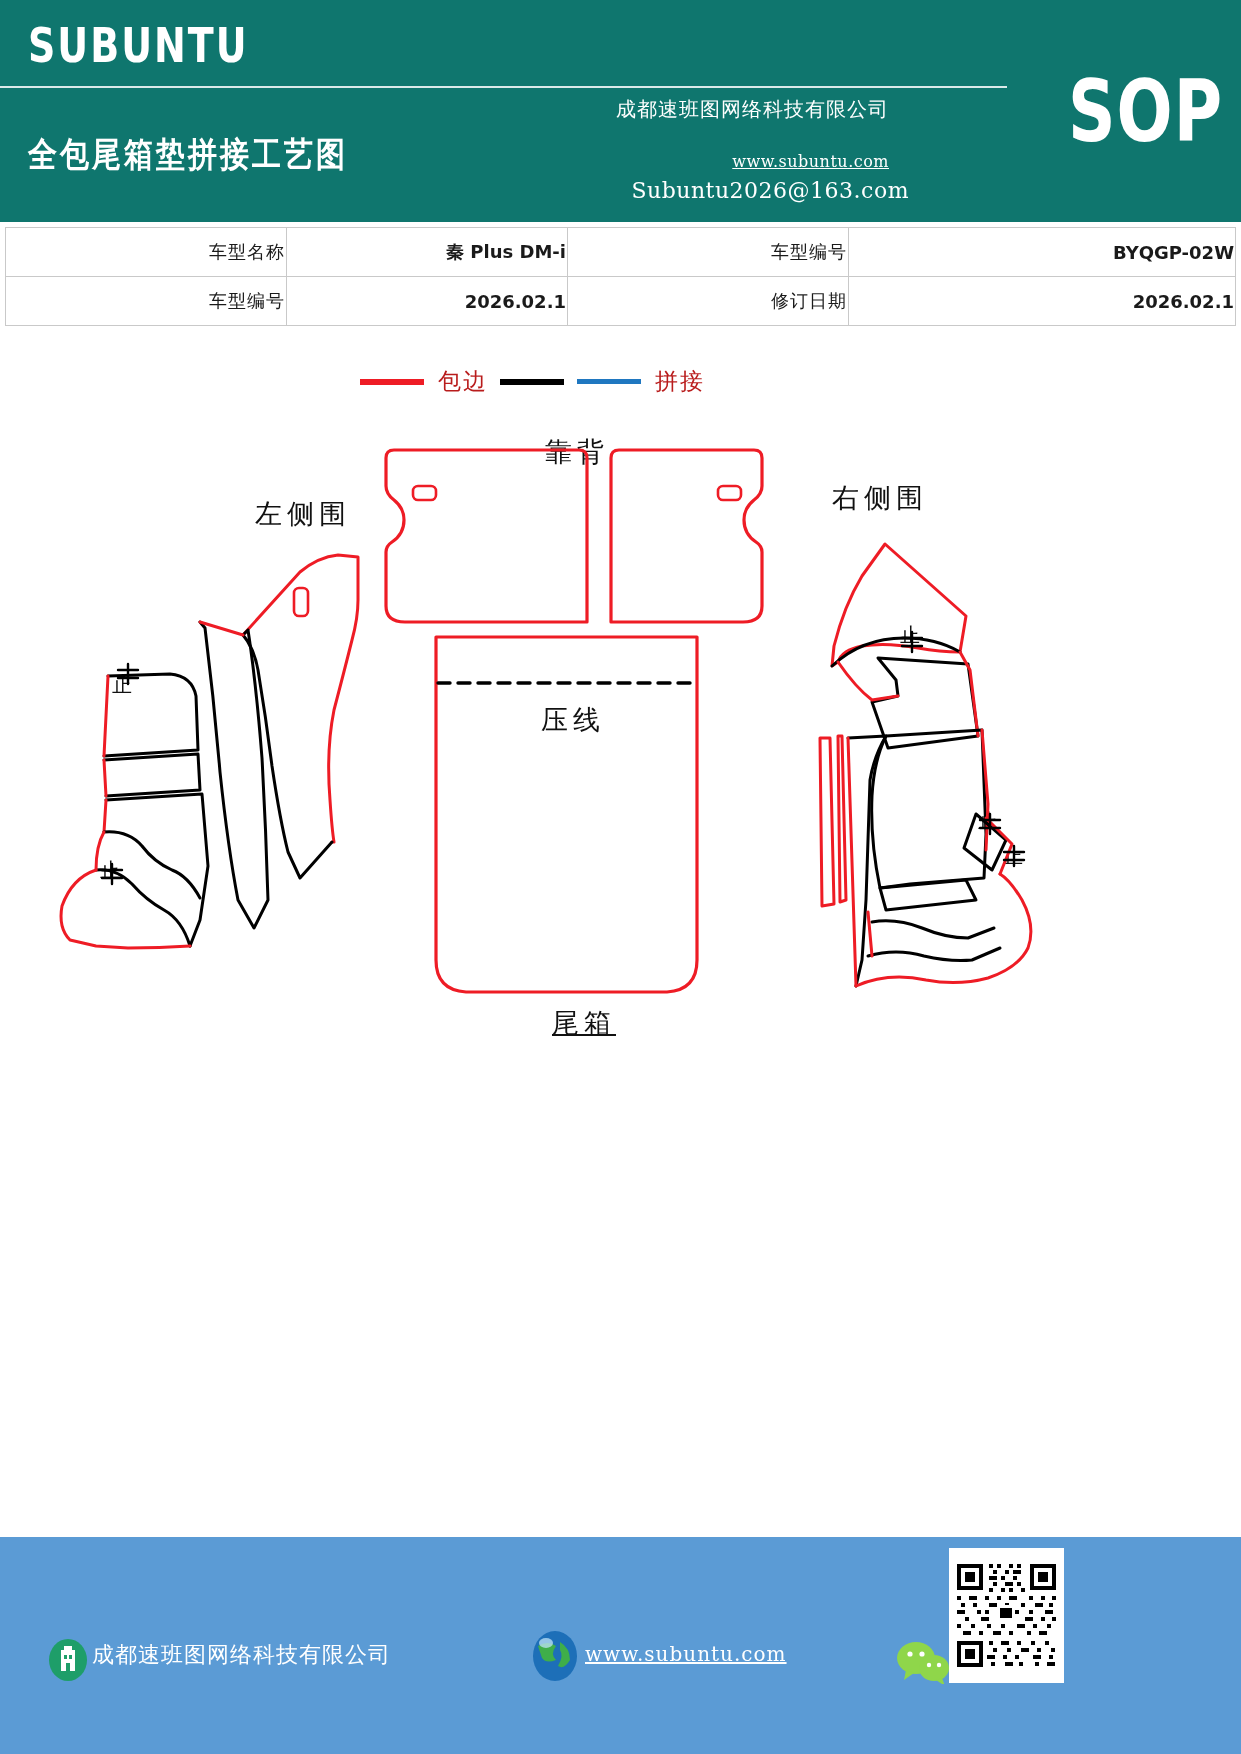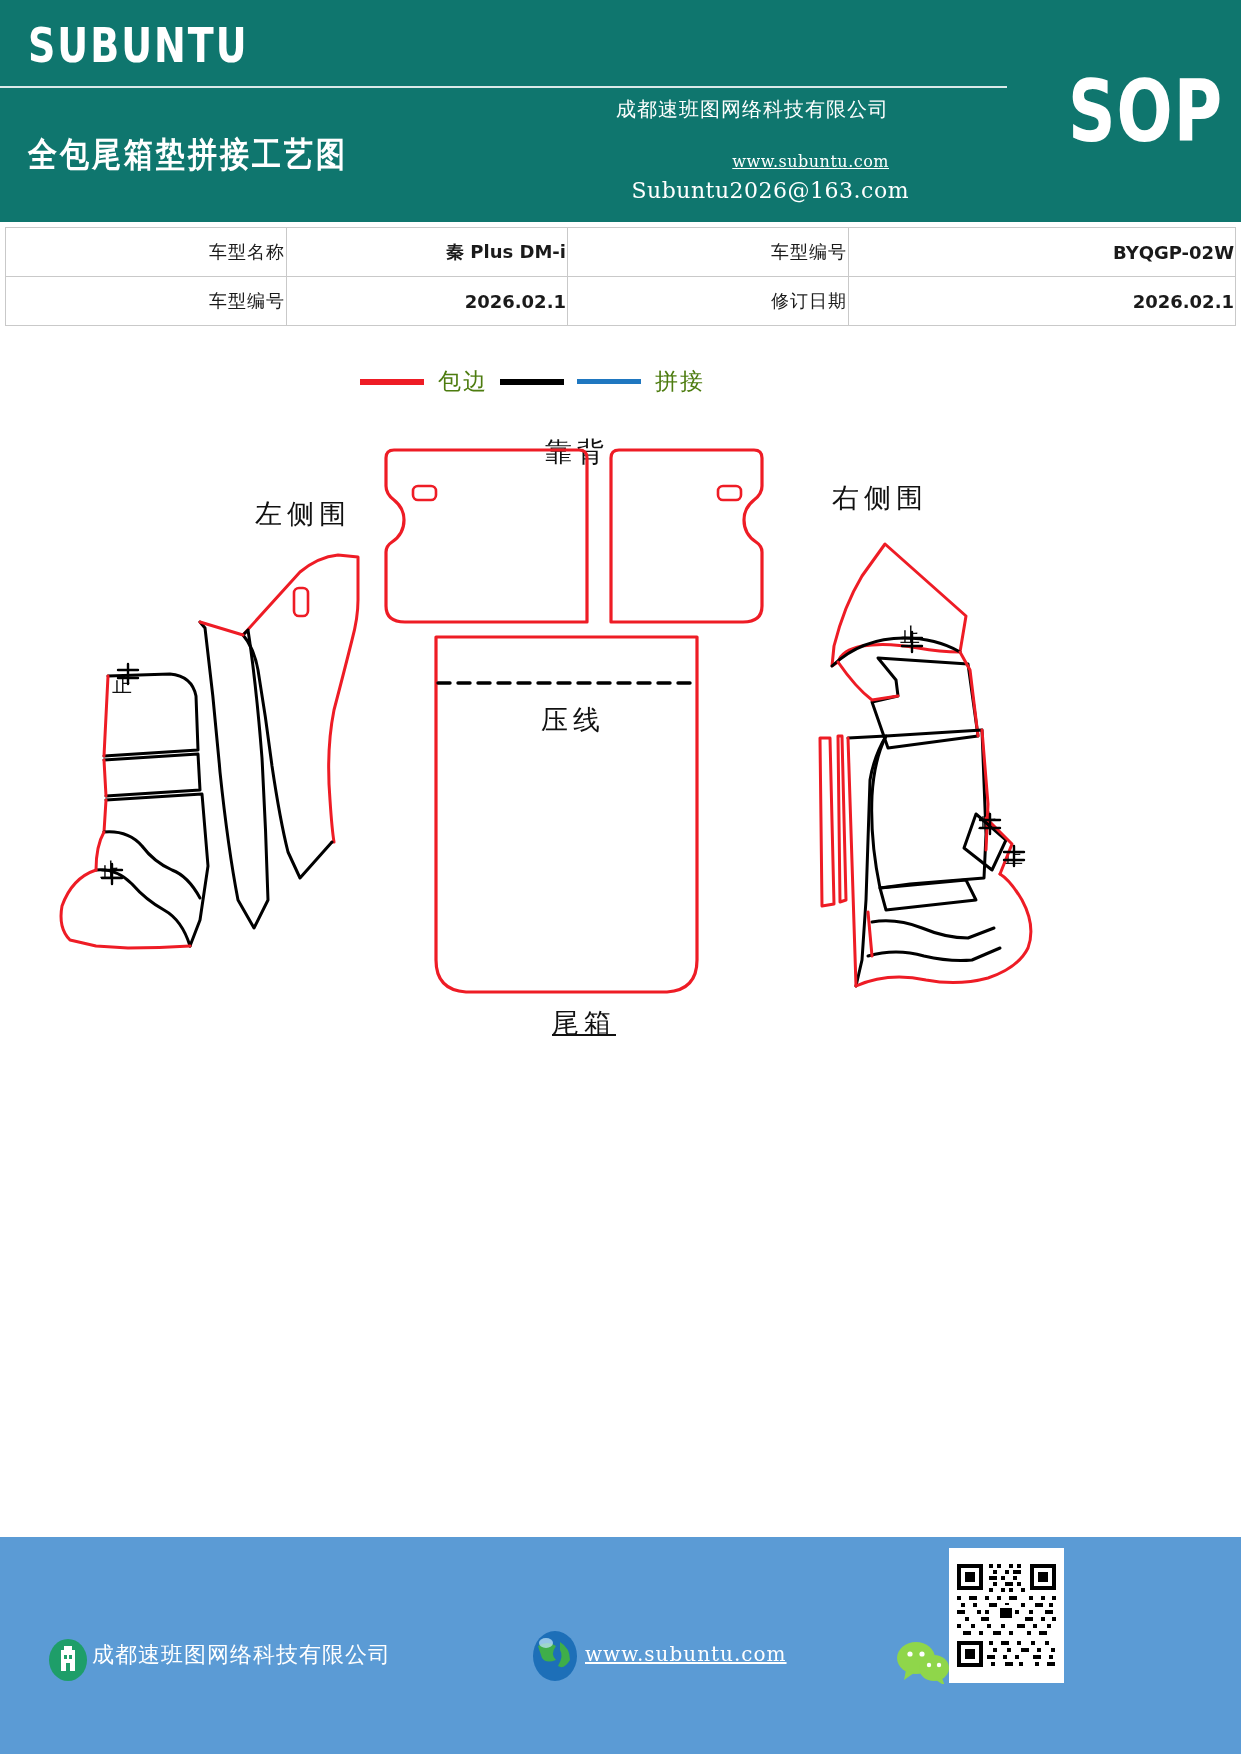--- a/index.html
+++ b/index.html
@@ -73,21 +73,21 @@
   }
   #info-table td.val{letter-spacing:0;font-weight:bold;}
   
   #legend{
     position:absolute;left:0;top:360px;width:1241px;height:40px;
   }
   .legend-group{position:absolute;display:flex;align-items:center;}
   .legend-swatch{width:64px;height:6px;display:inline-block;}
   .legend-swatch.thin{height:5px;}
   .legend-label{
-    margin-left:14px;font-size:23px;color:#4d7c0f;
+    margin-left:14px;font-size:23px;color:#b91c1c;
     font-family:"DejaVu Sans",sans-serif;letter-spacing:2px;text-align:right;
   }
   
   #drawing{
     position:absolute;left:0;top:400px;width:1241px;height:680px;
   }
   .part-label{
     position:absolute;
     font-size:27px;color:#111;
     font-family:"DejaVu Sans",sans-serif;

